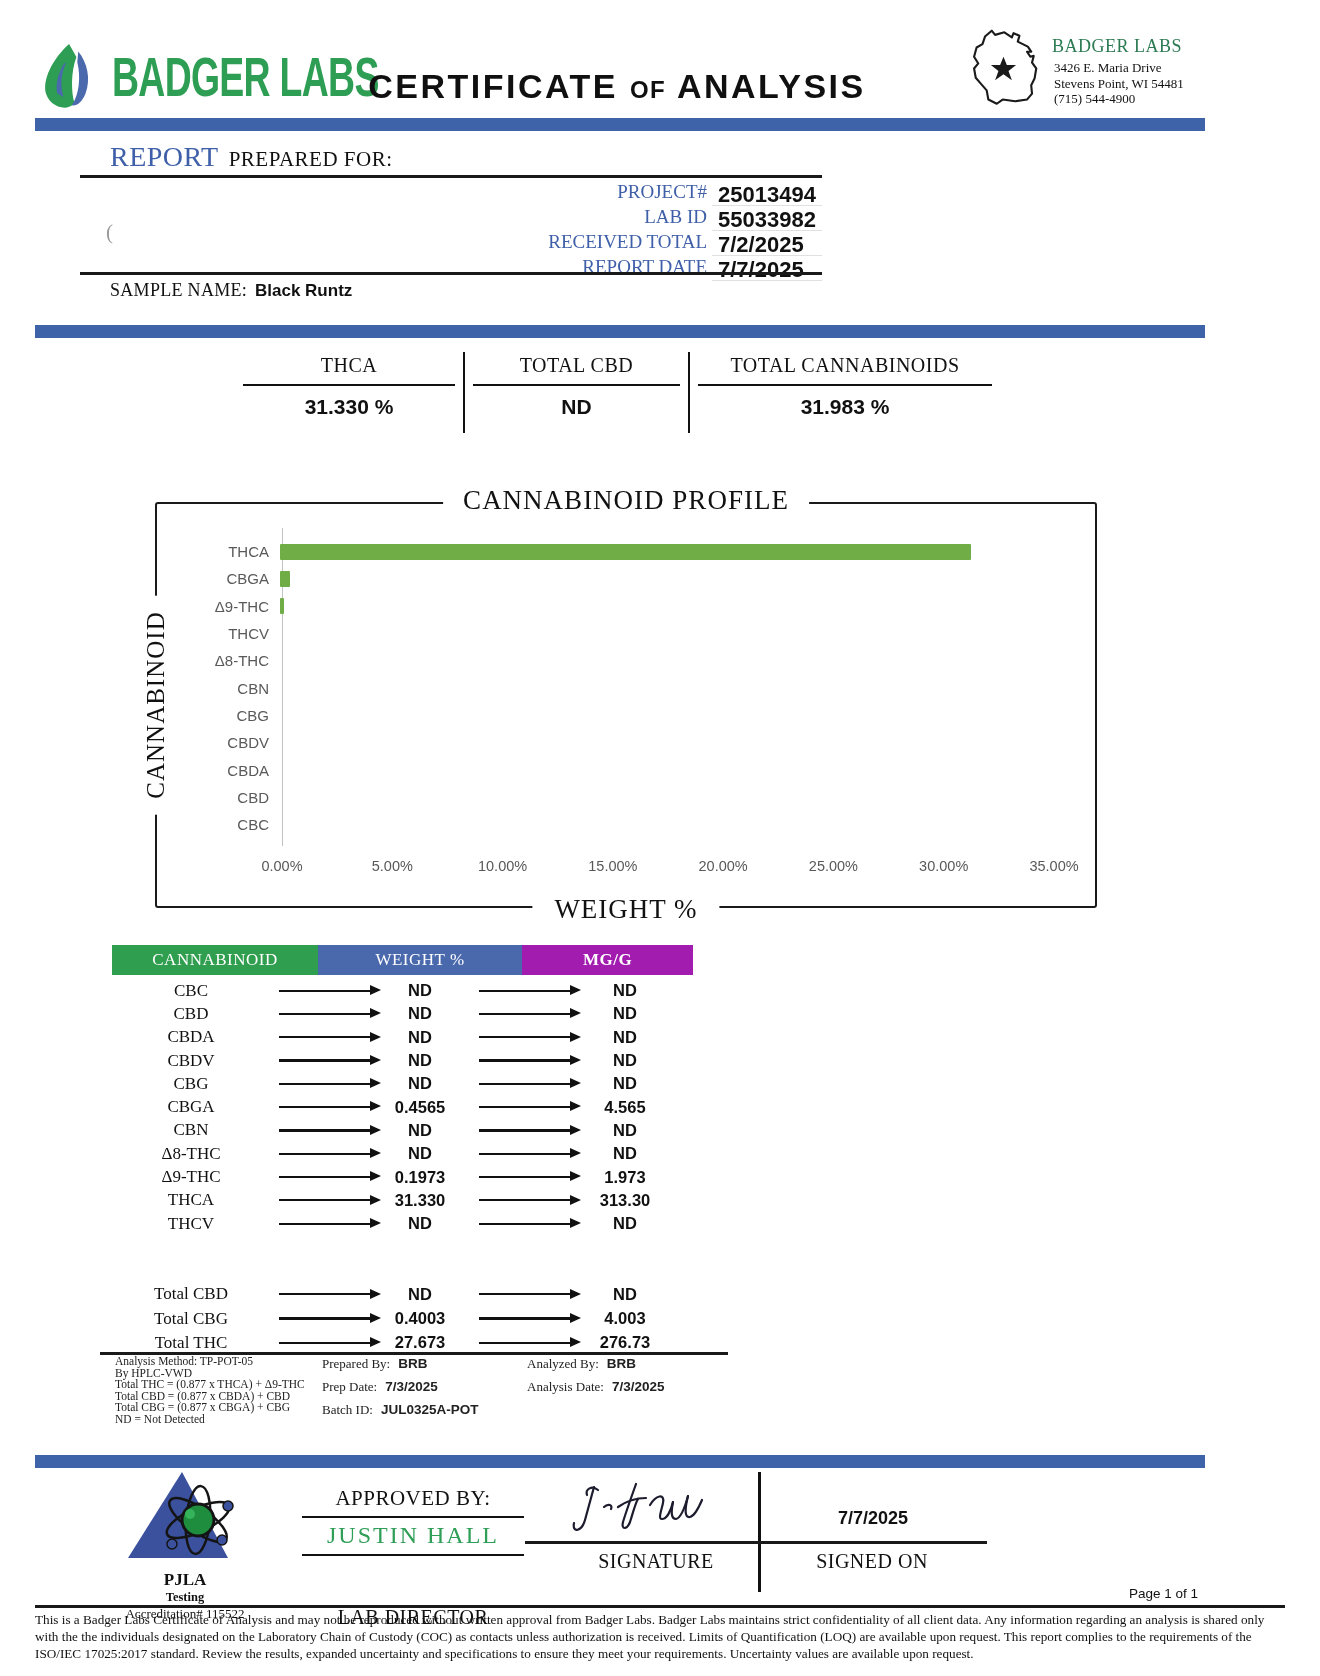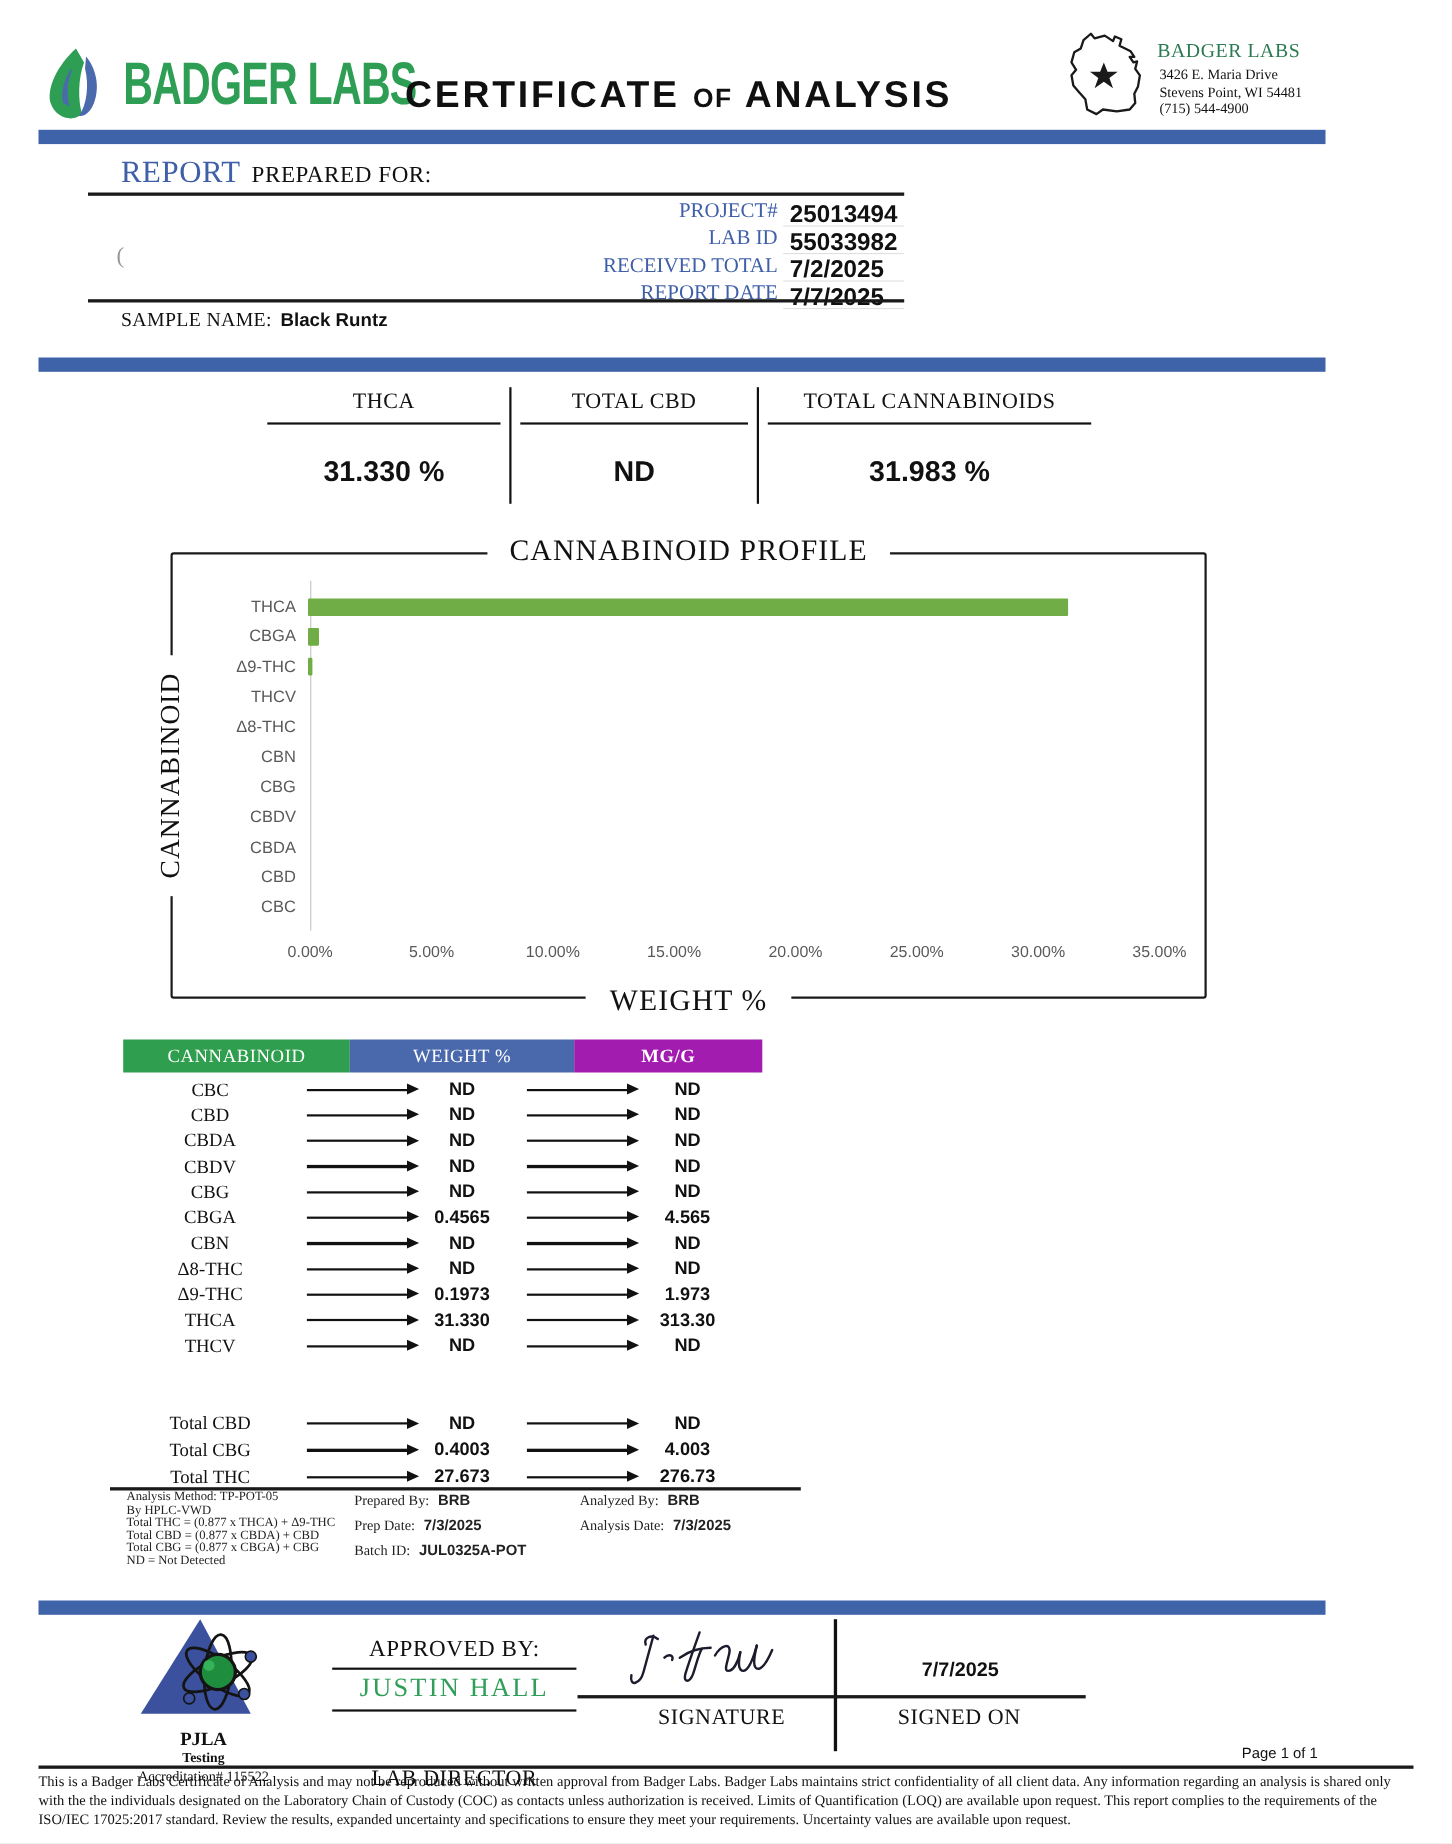--- a/index.html
+++ b/index.html
@@ -34,21 +34,21 @@
   .sample-val{left:255px;top:281px;font-family:"Liberation Sans", sans-serif;font-weight:600;font-size:17px;}
 
   
   .summary{left:235px;top:352px;width:765px;display:flex;}
   .sum-cell{box-sizing:border-box;text-align:center;padding-top:2px;}
   .sum-cell.c1{width:230px;border-right:2px solid #111;}
   .sum-cell.c2{width:225px;border-right:2px solid #111;}
   .sum-cell.c3{width:310px;}
   .sum-h{display:block;margin:0 8px;padding-bottom:7px;border-bottom:2.5px solid #111;
          font-size:20px;letter-spacing:.5px;white-space:nowrap;}
-  .sum-v{margin-top:27px;font-family:"Liberation Sans", sans-serif;font-weight:600;font-size:26px;padding-bottom:14px;}
+  .sum-v{margin-top:9px;font-family:"Liberation Sans", sans-serif;font-weight:600;font-size:21px;padding-bottom:14px;}
 
   
   .chart-frame{left:155px;top:502px;width:938px;height:402px;border:2px solid #1a1a1a;border-radius:3px;}
   .legend{position:absolute;background:#fff;white-space:nowrap;}
   .legend.top{left:50%;top:-19px;transform:translateX(-50%);padding:0 20px;font-size:27px;letter-spacing:1px;text-align:right;}
   .legend.bottom{left:50%;bottom:-19px;transform:translateX(-50%);padding:0 22px;font-size:27px;letter-spacing:1px;}
   .legend.left{left:-17px;top:50%;transform:translateY(-50%) rotate(180deg);writing-mode:vertical-rl;
                padding:16px 2px;font-size:25px;letter-spacing:1px;}
   .c-rows{position:absolute;left:0;top:34px;width:934px;}
   .c-row{display:flex;align-items:center;height:27.3px;}

